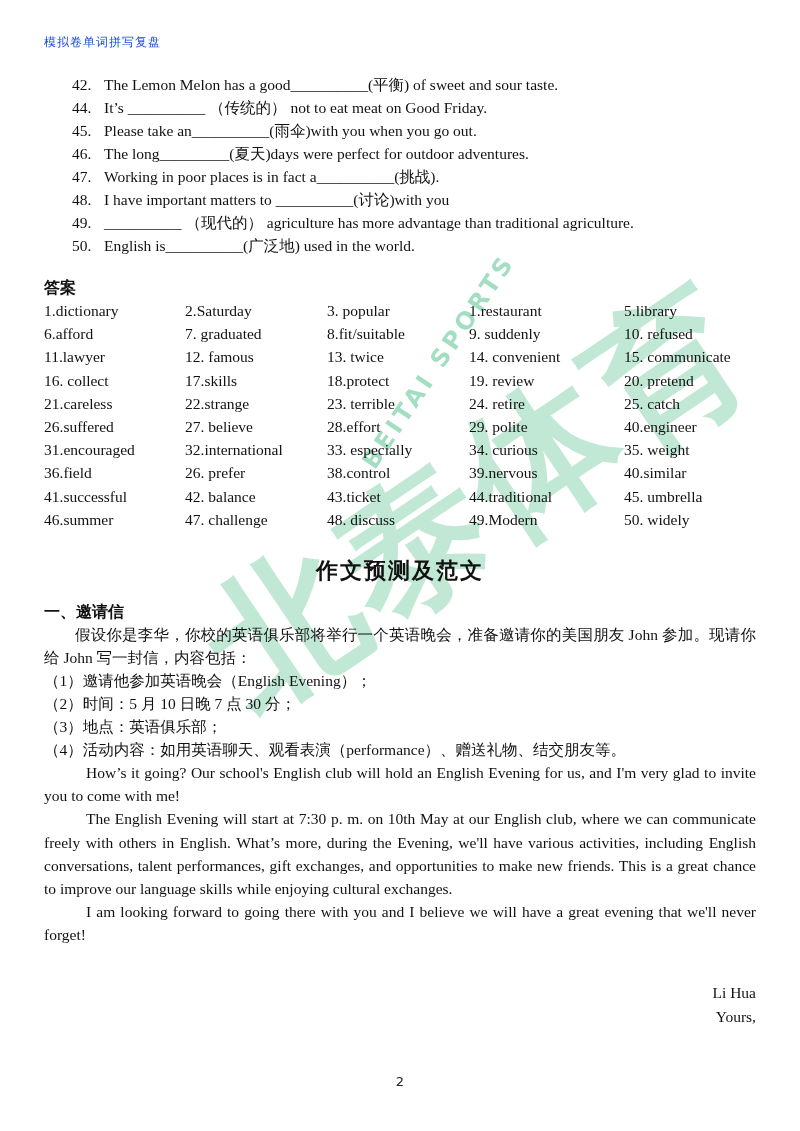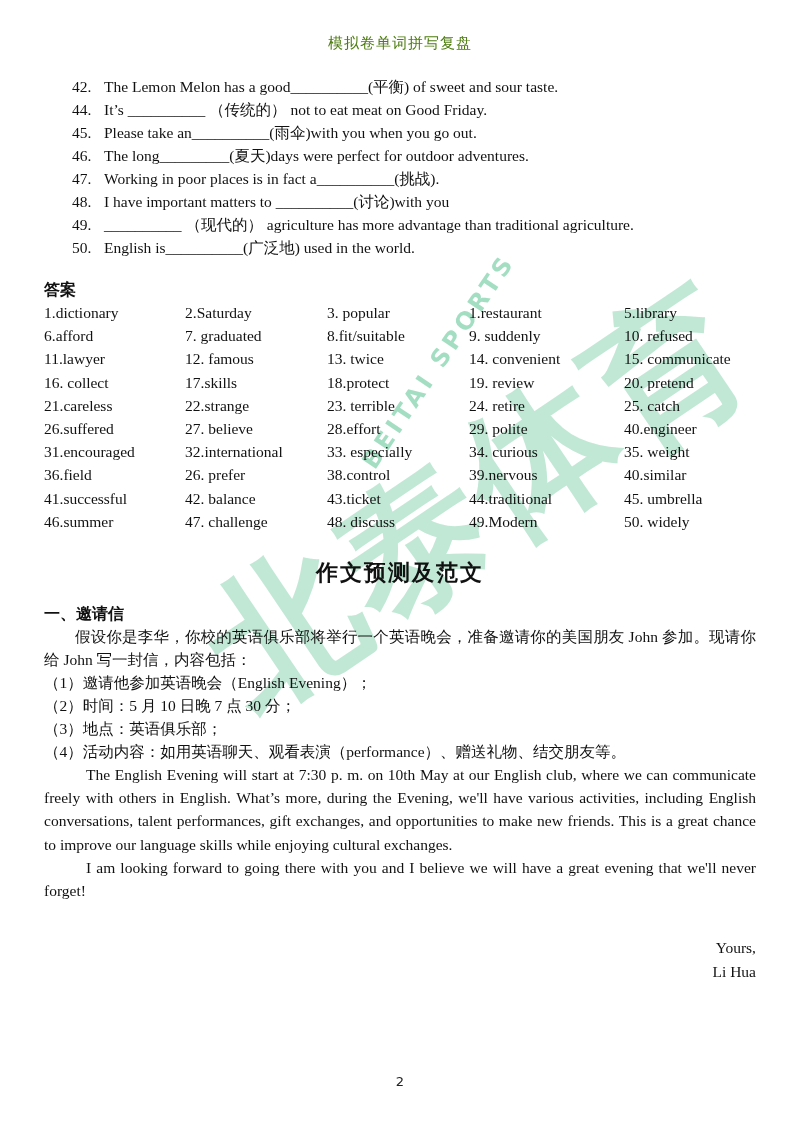--- a/index.html
+++ b/index.html
@@ -23,22 +23,22 @@
   .wm-caption{
     position:absolute;left:368px;top:452px;
     transform:rotate(-56deg);transform-origin:left center;
     font-family:"DejaVu Sans","Liberation Sans",sans-serif;
     font-weight:bold;font-size:24px;letter-spacing:4px;
     color:#8dd6b3;opacity:0.8;white-space:nowrap;
   }
   
   .content{position:relative;z-index:1;padding:0 44px;}
   .doc-header{
-    padding-top:34px;text-align:center;
-    font-size:15px;color:#4d7c0f;letter-spacing:1px;
+    padding-top:34px;text-align:left;
+    font-size:12px;color:#1d4ed8;letter-spacing:1px;
   }
   .questions{margin-top:22px;margin-left:28px;}
   .q-row{display:flex;font-size:15.5px;line-height:23px;}
   .q-num{flex:none;width:32px;}
   .q-text{flex:1;}
   .answers-heading{
     font-family:"DejaVu Sans","Liberation Sans",sans-serif;
     font-weight:bold;font-size:16px;line-height:23px;margin-top:19px;
   }
   .answers-grid{
@@ -177,25 +177,26 @@
     </div>
 
     <div class="essay-title">作文预测及范文</div>
     <div class="essay-section">一、邀请信</div>
     <p class="cn-paragraph">假设你是李华，你校的英语俱乐部将举行一个英语晚会，准备邀请你的美国朋友 John 参加。现请你给 John 写一封信，内容包括：</p>
     <div class="point-line">（1）邀请他参加英语晚会（English Evening）；</div>
     <div class="point-line">（2）时间：5 月 10 日晚 7 点 30 分；</div>
     <div class="point-line">（3）地点：英语俱乐部；</div>
     <div class="point-line">（4）活动内容：如用英语聊天、观看表演（performance）、赠送礼物、结交朋友等。</div>
 
+    <p class="letter-paragraph">How’s it going? Our school's English club will hold an English Evening for us, and I'm very glad to invite you to come with me!</p>
     <p class="letter-paragraph">The English Evening will start at 7:30 p. m. on 10th May at our English club, where we can communicate freely with others in English. What’s more, during the Evening, we'll have various activities, including English conversations, talent performances, gift exchanges, and opportunities to make new friends. This is a great chance to improve our language skills while enjoying cultural exchanges.</p>
     <p class="letter-paragraph">I am looking forward to going there with you and I believe we will have a great evening that we'll never forget!</p>
 
     <div class="closing-block">
+      <div>Li Hua</div>
       <div>Yours,</div>
-      <div>Li Hua</div>
     </div>
 
   </div>
 
   <div class="page-number">2</div>
 
 </div>
 
 </body></html>

